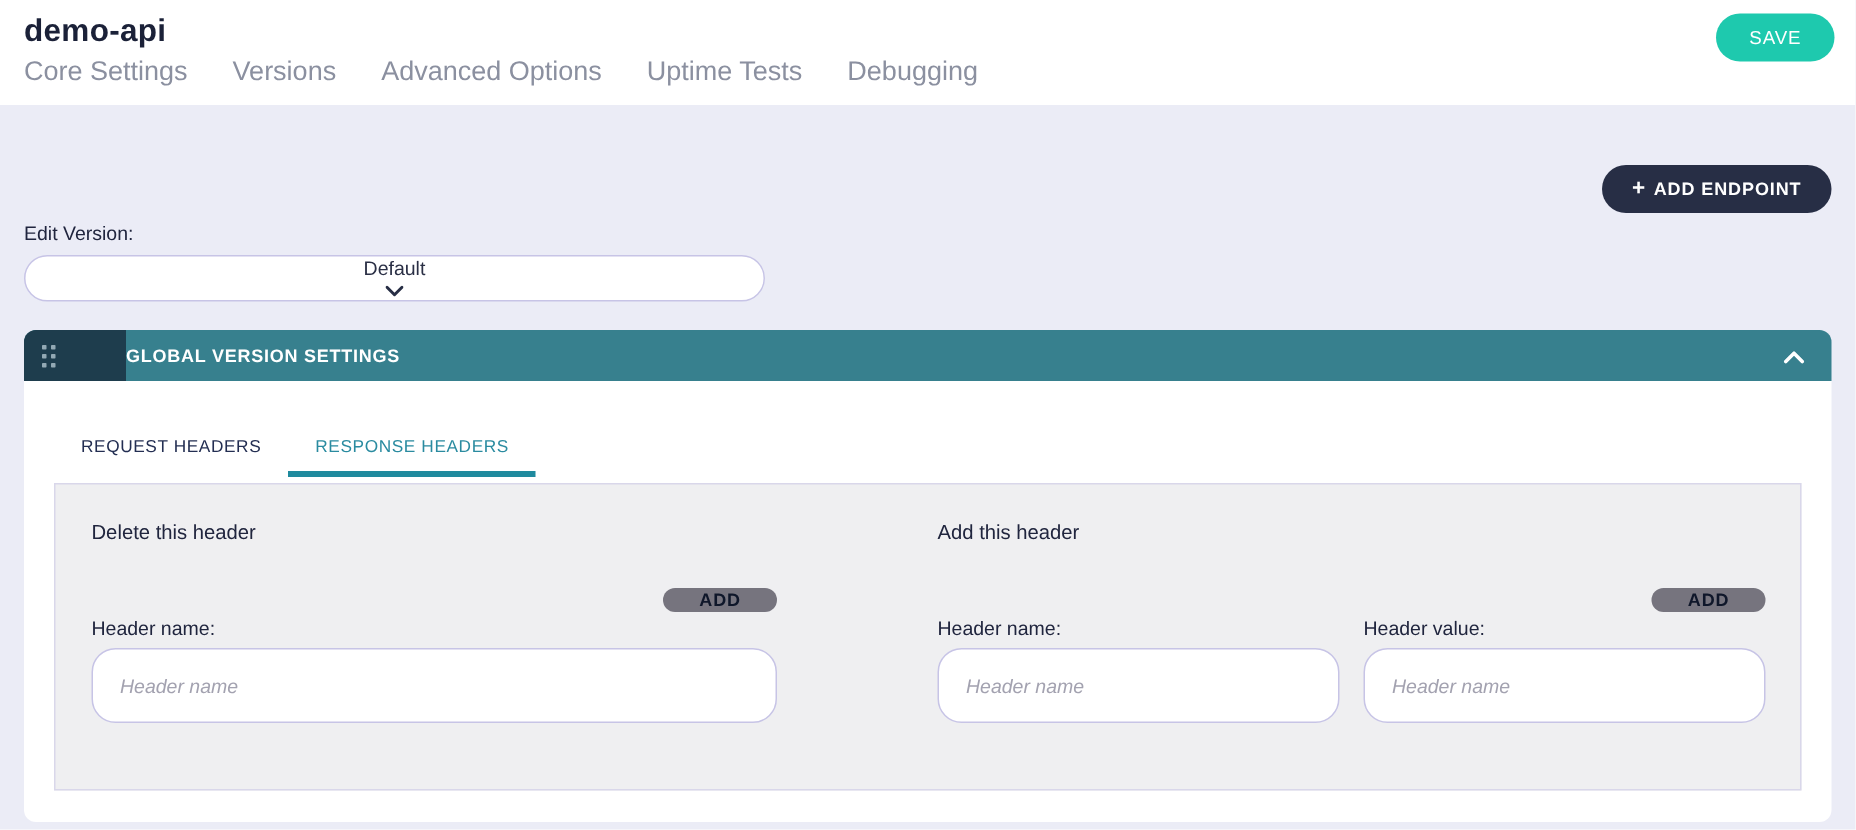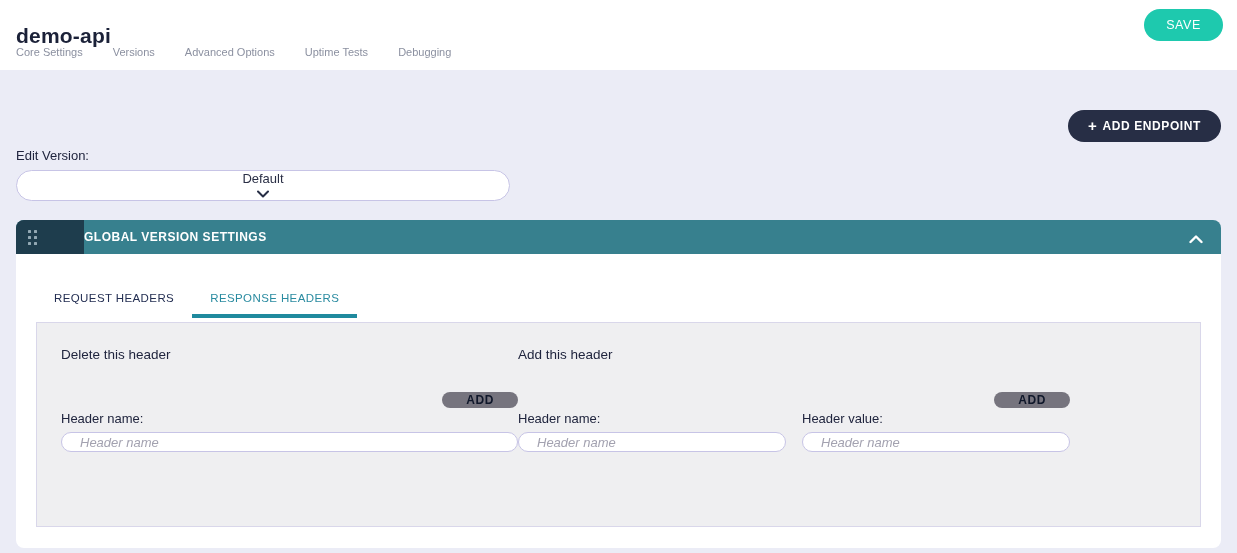--- a/index.html
+++ b/index.html
@@ -1,26 +1,26 @@
 <!DOCTYPE html>
 <html><head>
 <meta charset="utf-8">
 <style>
   * { margin:0; padding:0; box-sizing:border-box; }
   html,body { width:1237px; height:553px; overflow:hidden; }
   body { font-family:"Liberation Sans", sans-serif; background:#ebecf6; }
 
   
   .top-header { position:relative; background:#ffffff; height:70px; padding:0 16px; }
-  .api-title { font-size:21px; font-weight:700; color:#1b2138; padding-top:24px; letter-spacing:.2px; }
+  .api-title { font-size:21px; font-weight:700; color:#1b2138; padding-top:9px; letter-spacing:.2px; }
   .save-btn { position:absolute; top:9px; right:14px; background:#1ec9ae; color:#ffffff;
               border:none; border-radius:16px; padding:9px 22px; font-size:12.5px; font-weight:400;
               letter-spacing:.6px; cursor:pointer; font-family:inherit; }
   .main-tabs { display:flex; gap:30px; position:absolute; bottom:0; left:16px; }
-  .main-tab { font-size:11px; color:#8b90a0; padding-bottom:9px; border-bottom:3px solid transparent; cursor:pointer; }
+  .main-tab { font-size:18px; color:#8b90a0; padding-bottom:9px; border-bottom:3px solid transparent; cursor:pointer; }
   .main-tab.active { color:#1d2749; font-weight:700; border-bottom-color:#2cc3a5; }
 
   
   .content { padding:0 16px; position:relative; height:483px; }
   .add-endpoint-row { display:flex; justify-content:flex-end; padding-top:40px; }
   .add-endpoint-btn { background:#272e45; color:#ffffff; border:none; border-radius:17px;
                       padding:9px 20px; font-size:12px; font-weight:700; letter-spacing:.6px;
                       cursor:pointer; display:flex; align-items:center; gap:5px; font-family:inherit; }
   .plus-glyph { font-size:15px; font-weight:700; line-height:10px; }
 
@@ -41,29 +41,29 @@
   .card-bar-title { color:#ffffff; font-size:12px; font-weight:700; letter-spacing:.5px; margin-left:0; }
   .collapse-icon { position:absolute; right:18px; top:10px; cursor:pointer; }
 
   .card-body { background:#ffffff; border-radius:0 0 8px 8px; height:294px; padding:38px 20px 22px 20px; }
   .sub-tabs { display:flex; margin-left:0; }
   .sub-tab { font-size:11.5px; letter-spacing:.4px; color:#232e52; padding:0 18px 10px 18px;
              border-bottom:4px solid transparent; cursor:pointer; font-weight:400; }
   .sub-tab.active { color:#2a8ba0; border-bottom-color:#1f8a9e;text-align:center; }
 
   .grey-panel { margin-top:4px; background:#efeff1; border:1px solid #d9d7ea; height:205px;
-                display:flex; padding:24px 23px 0 24px; }
+                display:flex; justify-content:space-between; padding:24px 23px 0 24px; }
   .col-left { width:457px; }
   .col-right { width:552px; }
   .section-title { font-size:13.5px; color:#20253e; }
   .add-row { display:flex; justify-content:flex-end; margin-top:30px; }
   .add-btn { background:#76747e; color:#0f172a; border:none; border-radius:16px; padding:1px 24px;
              font-size:12px; font-weight:700; letter-spacing:.6px; cursor:pointer; font-family:inherit; }
   .field-label { font-size:13px; color:#20253e; margin-top:3px; }
-  .text-input { margin-top:6px; width:100%; height:20px; border:1px solid #c7c4e6; border-radius:16px;
+  .text-input { margin-top:6px; width:100%; height:50px; border:1px solid #c7c4e6; border-radius:16px;
                 background:#ffffff; padding:0 18px; font-size:13px; color:#2a2f45; outline:none;
                 font-family:inherit; }
   .text-input::placeholder { font-style:italic; color:#a3a2b0; }
   .fields-row { display:flex; gap:16px; }
   .fields-row .field { flex:1; }
 </style>
 </head>
 <body>
 
 <div class="top-header">

